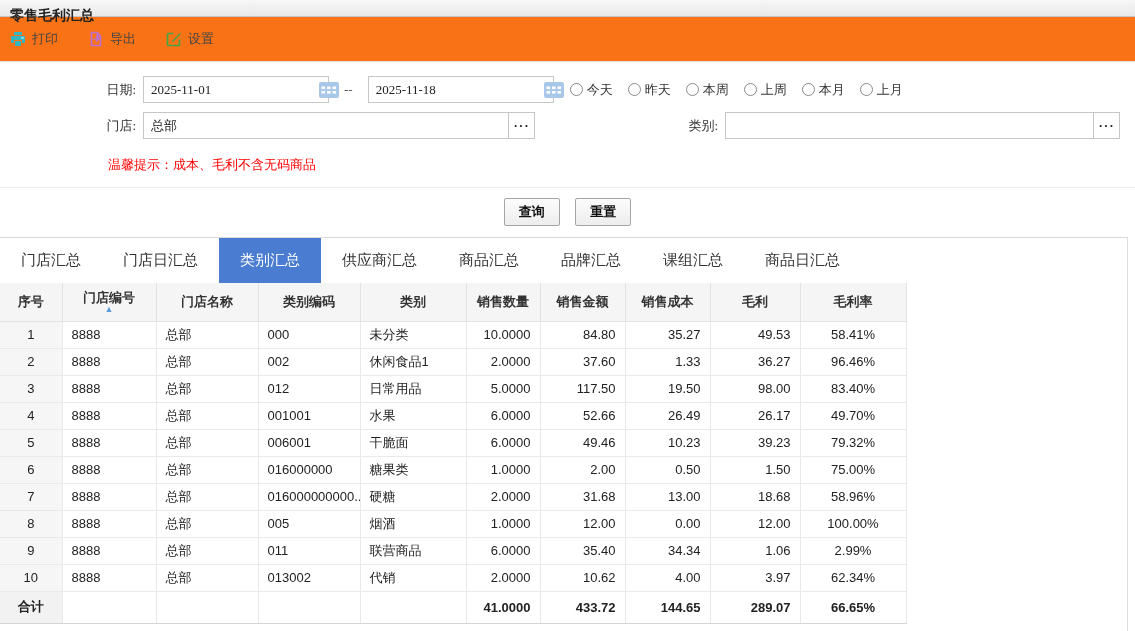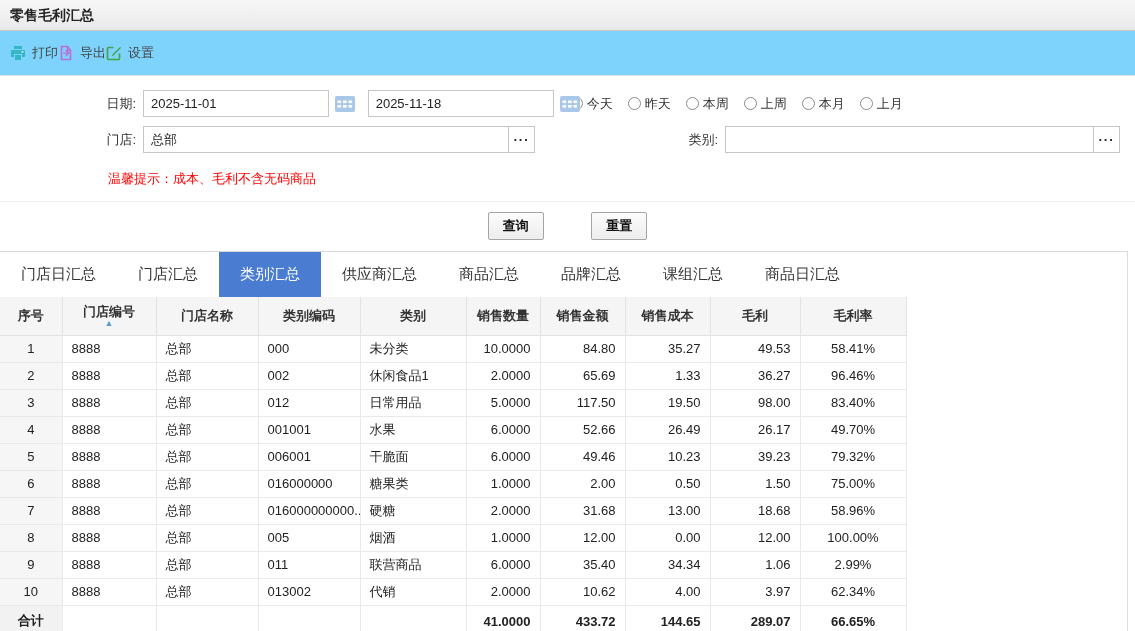--- a/index.html
+++ b/index.html
@@ -4,34 +4,34 @@
 <style>
   * { box-sizing: border-box; }
   html,body { margin:0; padding:0; }
   body {
     width:1135px; height:631px; overflow:hidden;
     font-family:"Liberation Sans","DejaVu Sans",sans-serif;
     font-size:13px; color:#333; background:#fff;
   }
   
   .title-bar {
-    height:31px; line-height:30px; padding-left:10px;
+    height:17px; line-height:30px; padding-left:10px;
     background:linear-gradient(#f7f7f7,#e9e9e9);
     border-bottom:1px solid #c8c8c8;
     font-size:14px; font-weight:bold; color:#222;
   }
   
   .toolbar {
-    height:45px; display:flex; align-items:center; 
-    padding-left:10px; border-bottom:1px solid #e3e3e3; background:#7dd3fc;
+    height:45px; display:flex; align-items:center; gap:30px;
+    padding-left:10px; border-bottom:1px solid #e3e3e3; background:#f97316;
   }
   .tool-btn { display:flex; align-items:center; gap:6px; cursor:pointer; color:#444; }
   .tool-btn svg { display:block; }
   
-  .filter-panel { padding-top:14px; background:#fff; }
+  .filter-panel { padding-top:14px; background:#fff;font-family:Liberation Serif, serif; }
   .filter-row { display:flex; align-items:center; margin-bottom:9px; }
   .flabel { width:136px; text-align:right; margin-right:7px; color:#333; }
   .inputbox {
     height:27px; border:1px solid #c6c6c6; background:#fff;
     display:flex; align-items:center; position:relative;
   }
   .inputbox input {
     border:none; outline:none; flex:1; height:100%; padding:0 7px;
     font-family:inherit; font-size:13px; color:#222; background:transparent;
   }
@@ -52,21 +52,21 @@
     font-weight:bold; font-size:13px; letter-spacing:1px; color:#222; cursor:pointer;
     line-height:1;
   }
   .cat-label { width:128px; text-align:right; margin-right:7px; margin-left:55px; }
   .warning-text { margin:17px 0 13px 108px; color:#f00; }
   
   .action-row {
     border-top:1px solid #ececec; text-align:center; padding:10px 0 11px;
   }
   .action-btn {
-    display:inline-block; min-width:56px; padding:4px 13px; margin:0 22px;
+    display:inline-block; min-width:56px; padding:4px 13px; margin:0 6px;
     background:linear-gradient(#fcfcfc,#ededed); border:1px solid #a5a5a5;
     border-radius:2px; font-weight:bold; font-size:13px; color:#111; cursor:pointer;
     font-family:inherit;
   }
   
   .content-region {
     border-top:1px solid #d9d9d9; border-right:1px solid #dcdcdc;
     width:1128px; height:396px; background:#fff;
   }
   .tab-bar { display:flex; height:45px; font-size:15px; }
@@ -215,22 +215,22 @@
   <div class="warning-text">温馨提示：成本、毛利不含无码商品</div>
 </div>
 
 <div class="action-row">
   <button class="action-btn">查询</button>
   <button class="action-btn">重置</button>
 </div>
 
 <div class="content-region">
   <div class="tab-bar" id="tab-bar">
+      <div class="tab-item">门店汇总</div>
       <div class="tab-item">门店日汇总</div>
-      <div class="tab-item">门店汇总</div>
       <div class="tab-item active">类别汇总</div>
       <div class="tab-item">供应商汇总</div>
       <div class="tab-item">商品汇总</div>
       <div class="tab-item">品牌汇总</div>
       <div class="tab-item">课组汇总</div>
       <div class="tab-item">商品日汇总</div>
     </div>
   <table class="grid">
     <thead id="grid-head">
         <tr>
@@ -264,21 +264,21 @@
           <td class="c-right">49.53</td>
           <td class="c-center">58.41%</td>
         </tr>
         <tr>
           <td class="c-center row-index">2</td>
           <td class="c-left">8888</td>
           <td class="c-left">总部</td>
           <td class="c-left">002</td>
           <td class="c-left">休闲食品1</td>
           <td class="c-right">2.0000</td>
-          <td class="c-right">65.69</td>
+          <td class="c-right">37.60</td>
           <td class="c-right">1.33</td>
           <td class="c-right">36.27</td>
           <td class="c-center">96.46%</td>
         </tr>
         <tr>
           <td class="c-center row-index">3</td>
           <td class="c-left">8888</td>
           <td class="c-left">总部</td>
           <td class="c-left">012</td>
           <td class="c-left">日常用品</td>

